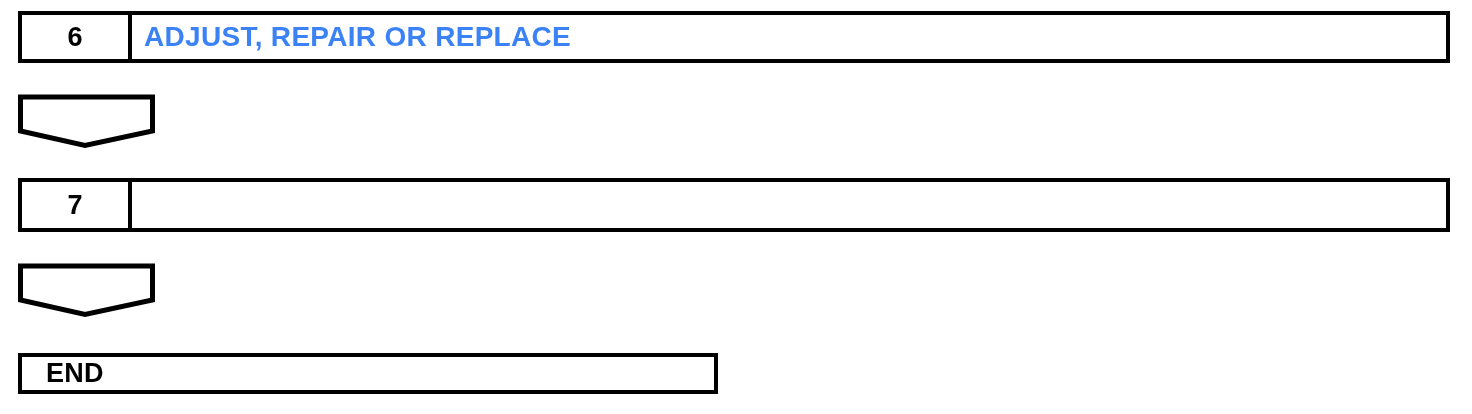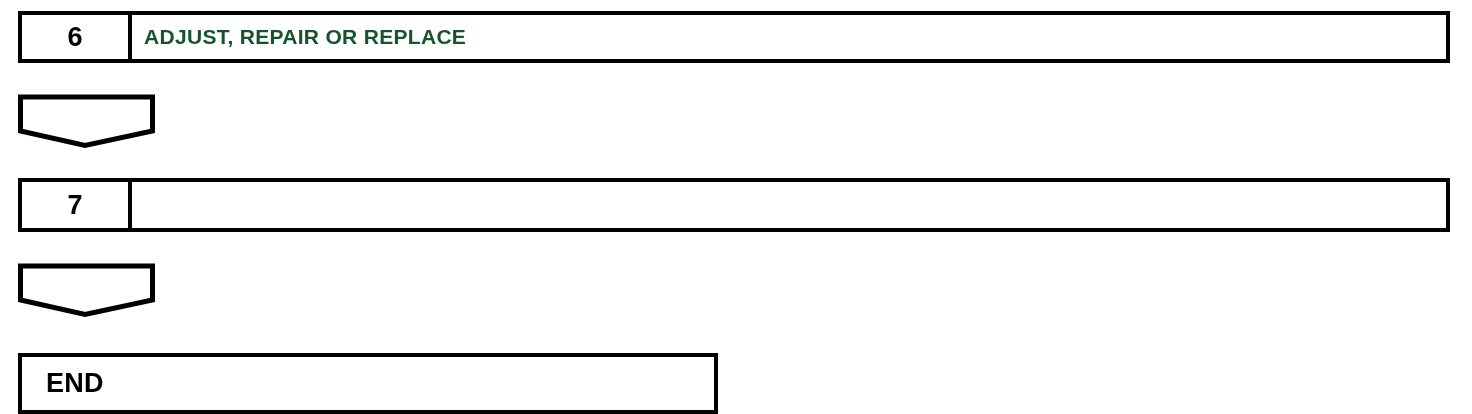--- a/index.html
+++ b/index.html
@@ -35,40 +35,40 @@
     font-weight: 700;
     font-size: 27px;
     color: #000000;
   }
   .step-label {
     flex: 1;
     display: flex;
     align-items: center;
     padding-left: 12px;
     font-weight: 700;
-    font-size: 21px;
-    color: #14532d;
+    font-size: 28px;
+    color: #3b82f6;
     letter-spacing: 0.3px;
     white-space: nowrap;
     overflow: hidden;
   }
   .connector {
     position: absolute;
     left: 18px;
     width: 137px;
     height: 56px;
   }
   .connector.c1 { top: 94px; }
   .connector.c2 { top: 263px; }
   .end-box {
     position: absolute;
     left: 18px;
     top: 353px;
     width: 700px;
-    height: 61px;
+    height: 41px;
     border: 4px solid #000000;
     background: #ffffff;
     display: flex;
     align-items: center;
     padding-left: 24px;
     font-weight: 700;
     font-size: 27px;
     color: #000000;
     letter-spacing: 0.3px;
   }

